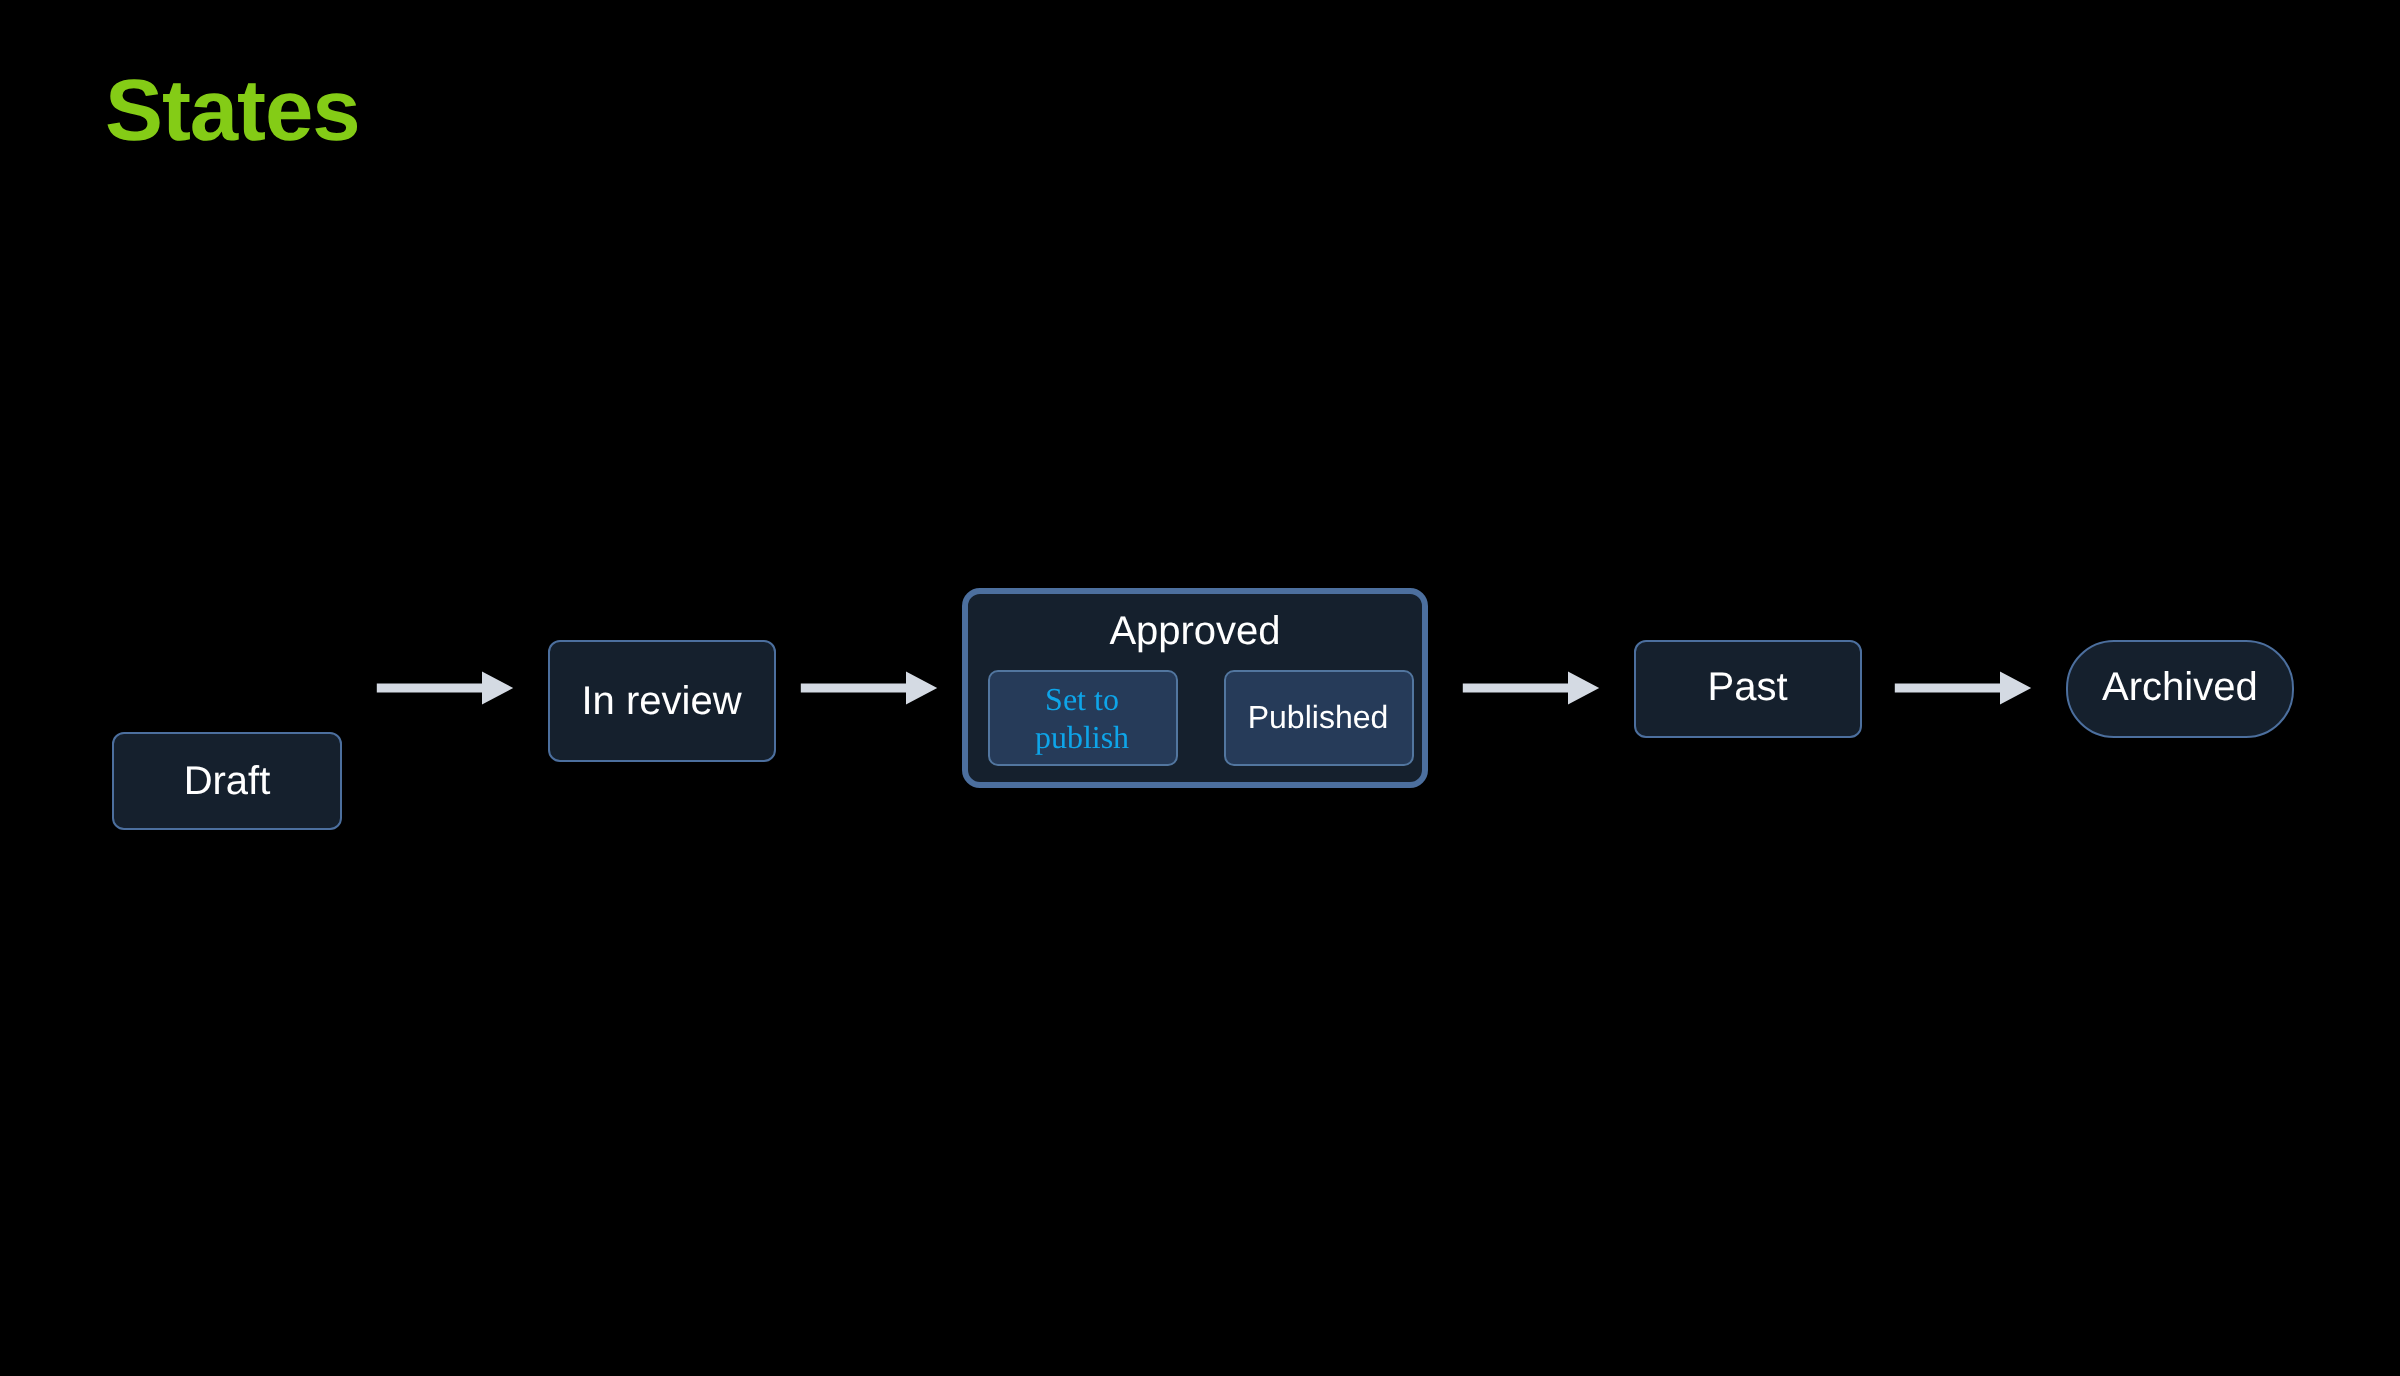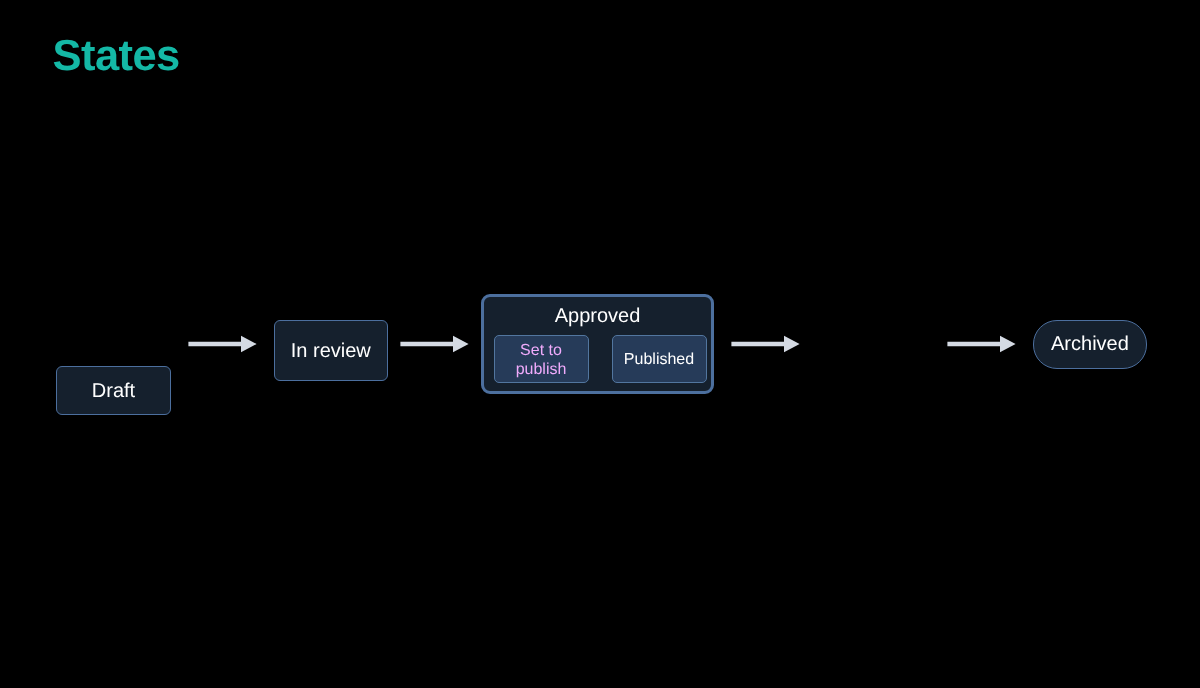--- a/index.html
+++ b/index.html
@@ -24,21 +24,21 @@
   .wrap2{display:block;max-width:62px;line-height:18.6px;padding-top:4px;}
   .nudge1{position:relative;top:1px;}
 
   .arrow{position:absolute;overflow:visible;}
 </style>
 </head>
 <body>
 
 <div class="page" style="background: rgb(0, 0, 0);">
 
-  <div class="title" style="color: #14b8a6;">States</div>
+  <div class="title" style="color: #84cc16;">States</div>
 
   <svg class="arrow" style="left:186px;top:334px" width="72" height="20" viewBox="0 0 72 20">
     <path class="arrowpath" d="M2.4 7.8 H55 V1.7 L70.6 10 L55 18.3 V12.2 H2.4 Z" fill="#d4dae3"></path>
   </svg>
   <svg class="arrow" style="left:398px;top:334px" width="72" height="20" viewBox="0 0 72 20">
     <path class="arrowpath" d="M2.4 7.8 H55 V1.7 L70.6 10 L55 18.3 V12.2 H2.4 Z" fill="#d4dae3"></path>
   </svg>
   <svg class="arrow" style="left:729px;top:334px" width="72" height="20" viewBox="0 0 72 20">
     <path class="arrowpath" d="M2.4 7.8 H55 V1.7 L70.6 10 L55 18.3 V12.2 H2.4 Z" fill="#d4dae3"></path>
   </svg>
@@ -50,25 +50,28 @@
     <span style="color: rgb(255, 255, 255);">Draft</span>
   </div>
 
   <div class="node" style="left: 273.5px; top: 320px; width: 114.5px; height: 61px; background: rgb(21, 32, 45); border-color: rgb(76, 111, 158);">
     <span style="color: rgb(255, 255, 255);">In review</span>
   </div>
 
   <div class="group" style="left: 481px; top: 294px; width: 233px; height: 100px; background: rgb(21, 32, 45); border-color: rgb(76, 111, 158);">
     <div class="grouplabel" style="color: rgb(255, 255, 255);">Approved</div>
     <div class="node subnode" style="left: 9.5px; top: 38px; width: 95px; height: 48px; background: rgb(38, 59, 89); border-color: rgb(82, 118, 159);">
-      <span class="wrap2" style="color: #f0abfc;">Set to publish</span>
+      <span class="wrap2" style="color: #0ea5e9; font-family: Liberation Serif, serif;">Set to publish</span>
     </div>
     <div class="node subnode" style="left: 127.5px; top: 38px; width: 95px; height: 48px; background: rgb(38, 59, 89); border-color: rgb(82, 118, 159);">
       <span class="nudge1" style="color: rgb(255, 255, 255);">Published</span>
     </div>
   </div>
 
+  <div class="node" style="left: 816.5px; top: 320px; width: 114.5px; height: 48.5px; background: rgb(21, 32, 45); border-color: rgb(76, 111, 158);">
+    <span style="color: rgb(255, 255, 255);">Past</span>
+  </div>
 
   <div class="node" style="left: 1032.7px; top: 320px; width: 114.5px; height: 48.5px; background: rgb(21, 32, 45); border-color: rgb(76, 111, 158); border-radius: 24px;">
     <span style="color: rgb(255, 255, 255);">Archived</span>
   </div>
 
 </div>
 
 </body></html>

